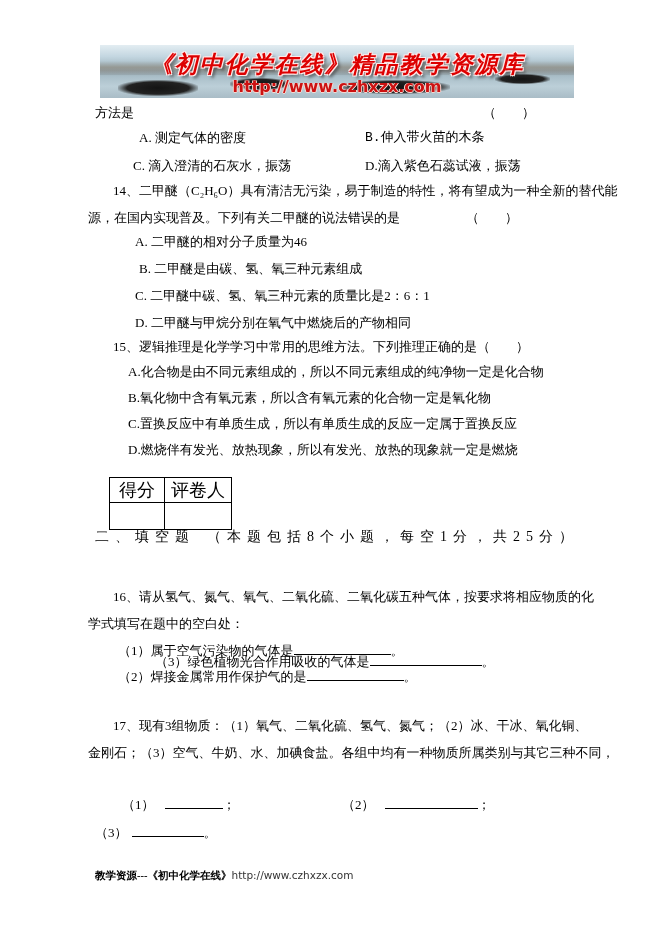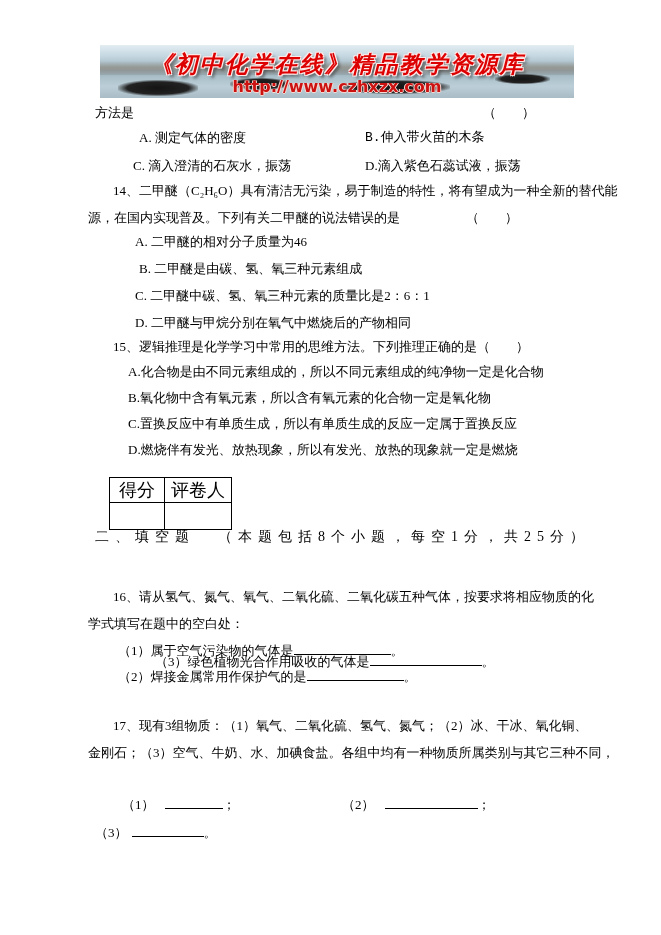--- a/index.html
+++ b/index.html
@@ -88,21 +88,21 @@
       <td class="col-grader">评卷人</td>
     </tr>
     <tr class="val">
       <td></td>
       <td></td>
     </tr>
   </tbody>
     </table>
 
   <div class="line section-heading" style="left:95px;top:528px;">
-    <span>二、填空题</span><span style="margin-left:23px;">（本题包括8个小题，每空1分，共25分）</span>
+    <span>二、填空题</span><span style="margin-left:12px;">（本题包括8个小题，每空1分，共25分）</span>
   </div>
 
   <div class="line" style="left:113px;top:588px;">16、请从氢气、氮气、氧气、二氧化硫、二氧化碳五种气体，按要求将相应物质的化</div>
   <div class="line" style="left:88px;top:615px;">学式填写在题中的空白处：</div>
   <div class="line" style="left:118px;top:641px;">
     <span>（1）属于空气污染物的气体是</span><span class="blank" style="width:97px;"></span><span>。</span>
   </div>
   <div class="line" style="left:118px;top:667px;">
     <span>（2）焊接金属常用作保护气的是</span><span class="blank" style="width:97px;"></span><span>。</span>
   </div>
@@ -115,14 +115,17 @@
   <div class="line" style="left:122px;top:795px;">
     <span>（1）</span><span class="blank" style="width:58px;margin-left:10px;"></span><span>；</span>
   </div>
   <div class="line" style="left:342px;top:795px;">
     <span>（2）</span><span class="blank" style="width:93px;margin-left:10px;"></span><span>；</span>
   </div>
   <div class="line" style="left:95px;top:823px;">
     <span>（3）</span><span class="blank" style="width:72px;margin-left:4px;"></span><span>。</span>
   </div>
 
+  <div class="line footer-line" style="left:95px;top:868px;">
+    <span>教学资源---《初中化学在线》</span><span class="footer-url">http://www.czhxzx.com</span>
+  </div>
 
 </div>
 
 </body></html>

